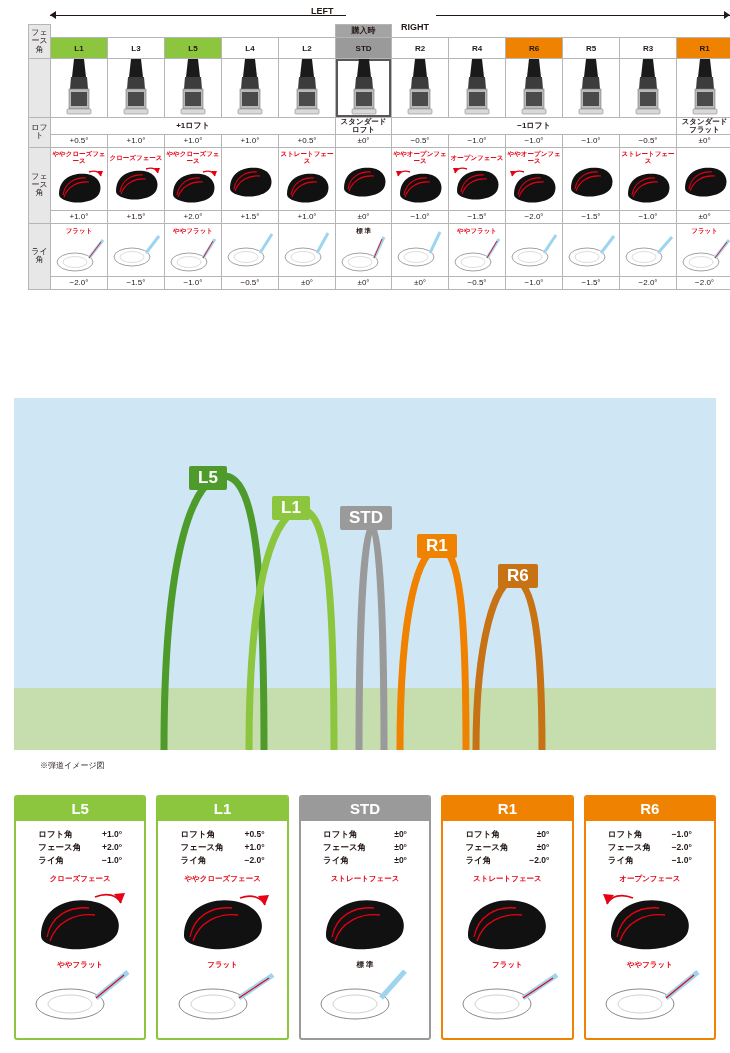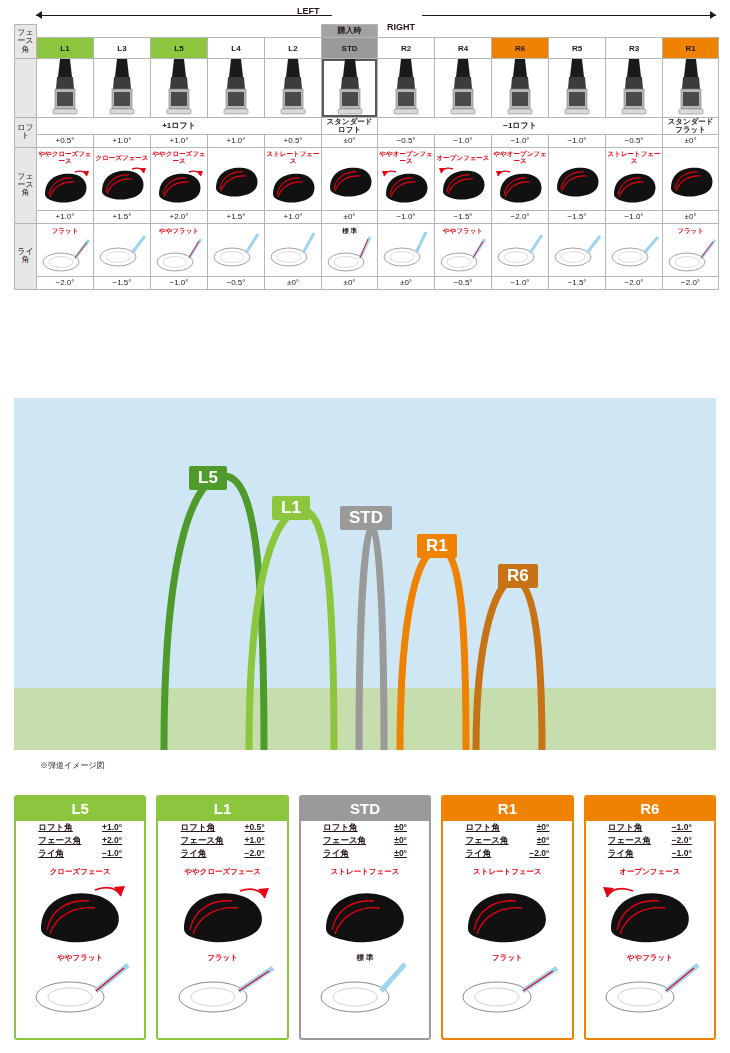--- a/index.html
+++ b/index.html
@@ -1,20 +1,20 @@
 <!DOCTYPE html>
 <html><head>
 <meta charset="utf-8">
 <style>
   html,body{margin:0;padding:0;background:#ffffff;}
   body{width:730px;height:1053px;position:relative;font-family:"Liberation Sans",sans-serif;color:#231815;}
   .sheet{position:relative;width:730px;height:1053px;overflow:hidden;}
 
   
-  .top-wrap{position:absolute;left:14px;top:6px;width:702px;}
+  .top-wrap{position:absolute;left:0;top:6px;width:702px;padding-left:28px;}
   .lr-bar{position:relative;height:18px;}
   .lr-bar .lbl{position:absolute;top:0;font-size:9px;font-weight:bold;color:#231815;}
   .lr-line{position:absolute;height:1px;background:#231815;top:9px;}
   .arrow-l,.arrow-r{position:absolute;top:5px;width:0;height:0;border-top:4px solid transparent;border-bottom:4px solid transparent;}
   .arrow-l{border-right:6px solid #231815;}
   .arrow-r{border-left:6px solid #231815;}
 
   table.main{border-collapse:collapse;width:702px;table-layout:fixed;}
   table.main td,table.main th{border:1px solid #b5b5b6;padding:0;font-size:8px;text-align:center;vertical-align:middle;color:#231815;}
   .rowhead{width:22px;background:#e7e7e8;font-size:9px;line-height:1.05;letter-spacing:0;}
@@ -48,21 +48,21 @@
   
   .cards{position:absolute;left:14px;top:795px;width:702px;height:245px;display:flex;gap:10px;}
   .card{width:132px;border:2px solid #8cc63e;border-radius:3px;background:#fff;position:relative;overflow:hidden;}
   .card.green{border-color:#8cc63e;}
   .card.gray{border-color:#9a9a9b;}
   .card.orange{border-color:#ef8200;}
   .card-hd{height:24px;line-height:24px;text-align:center;font-size:15px;font-weight:bold;color:#fff;}
   .green .card-hd{background:#8cc63e;}
   .gray .card-hd{background:#9a9a9b;}
   .orange .card-hd{background:#ef8200;}
-  .specs{padding:0 0 2px 0;text-decoration:underline;}
+  .specs{padding:7px 0 2px 0;}
   .spec{display:flex;justify-content:center;font-size:8.5px;font-weight:bold;line-height:1.55;}
   .spec .k{width:50px;text-align:left;}
   .spec .v{width:34px;text-align:right;}
   .card-cap{text-align:center;font-size:7.5px;font-weight:bold;color:#e60012;margin-top:4px;}
   .card-cap.blk{color:#231815;}
   .card-face{height:72px;position:relative;}
   .card-lie{height:60px;position:relative;}
 
   svg{display:block;}
 </style>

